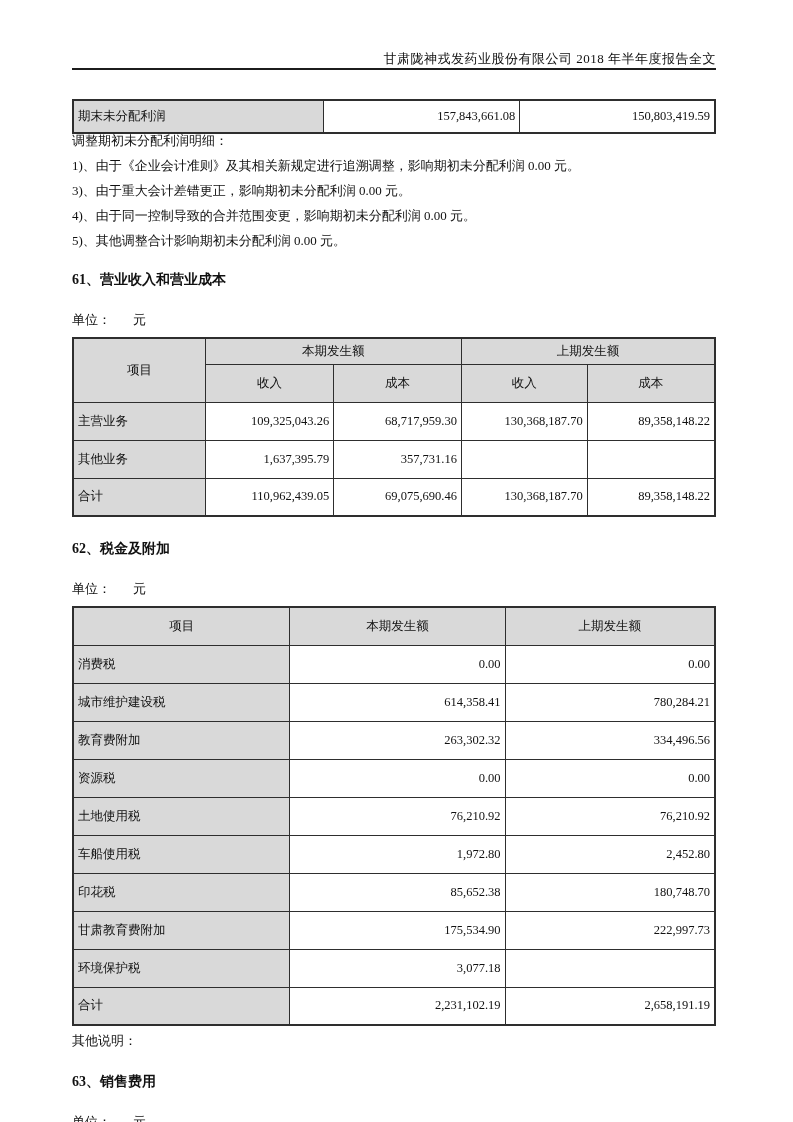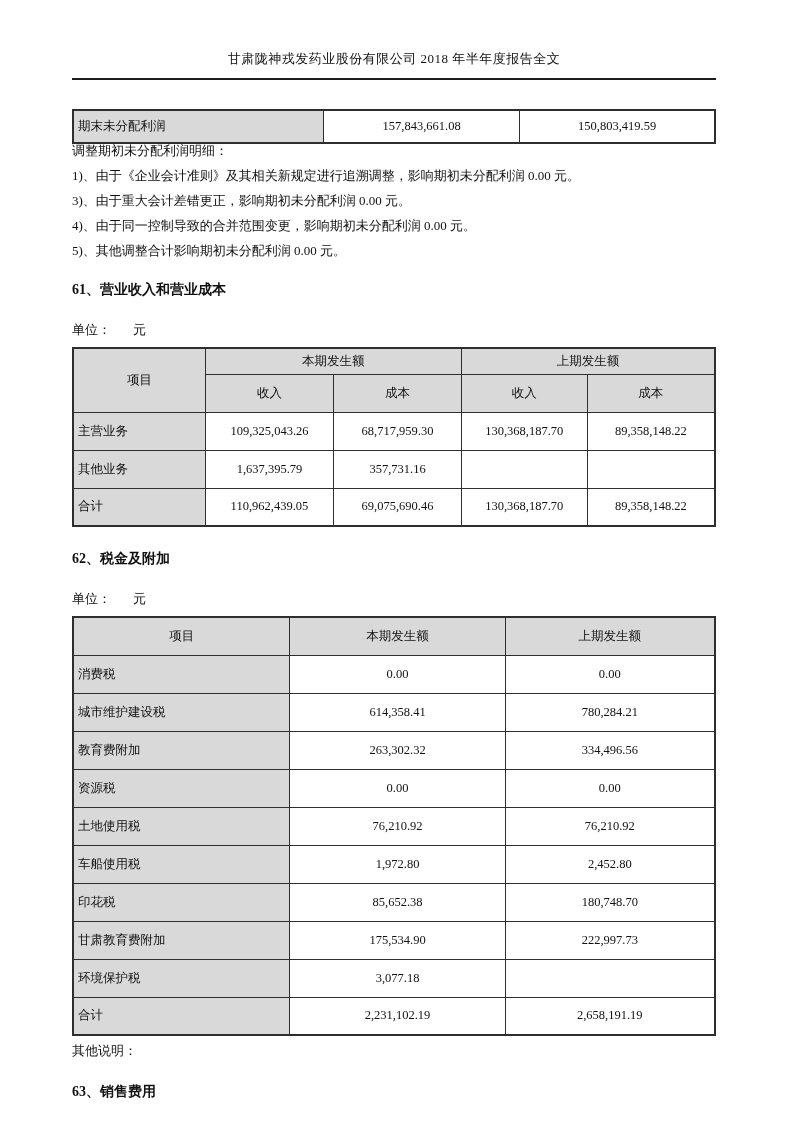--- a/index.html
+++ b/index.html
@@ -15,22 +15,22 @@
     color: #111111;
   }
   .content {
     position: relative;
     width: 644px;
     margin-left: 72px;
   }
   
   .report-header {
     padding-top: 50px;
-    padding-bottom: 10px;
-    text-align: center;
+    padding-bottom: 0;
+    text-align: right;
     font-size: 13px;
     letter-spacing: 0.5px;
     border-bottom: 2px solid #1c1c1c;
   }
   
   table.tbl {
     width: 100%;
     border-collapse: collapse;
     table-layout: fixed;
     border: 2px solid #2e2e2e;
@@ -46,21 +46,21 @@
   table.tbl th {
     background: #d9d9d9;
     text-align: center;
   }
   table.tbl td.lbl {
     background: #d9d9d9;
     text-align: left;
   }
   table.tbl td.num {
     background: #ffffff;
-    text-align: center;
+    text-align: right;
   }
   table.tbl tr { height: 38px; }
   table.carryover { margin-top: 29px; }
   table.carryover tr { height: 33px; }
 
   .notes { margin-top: 0; }
   .notes p {
     margin: 0 0 11px 0;
     font-size: 13px;
     line-height: 14px;

